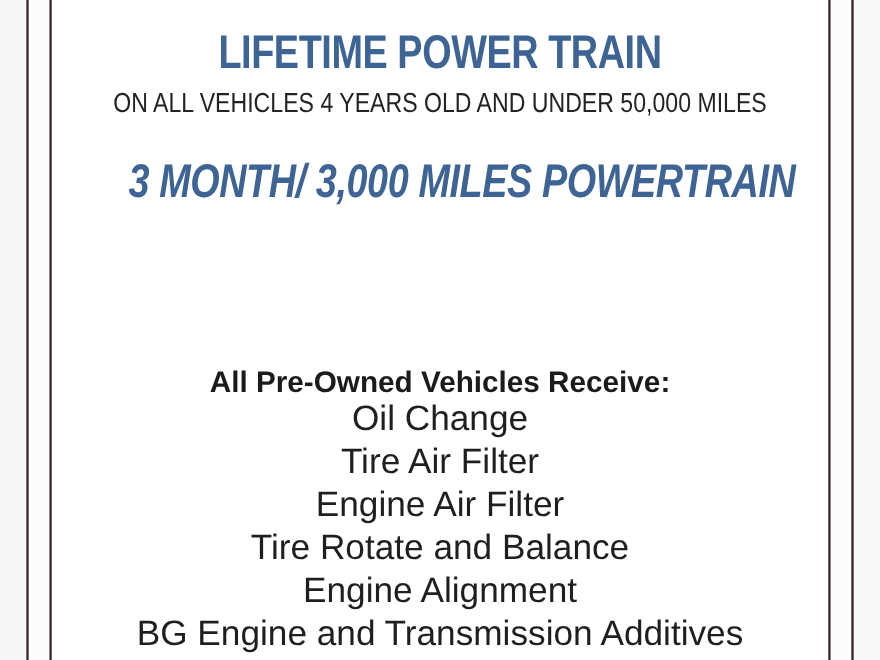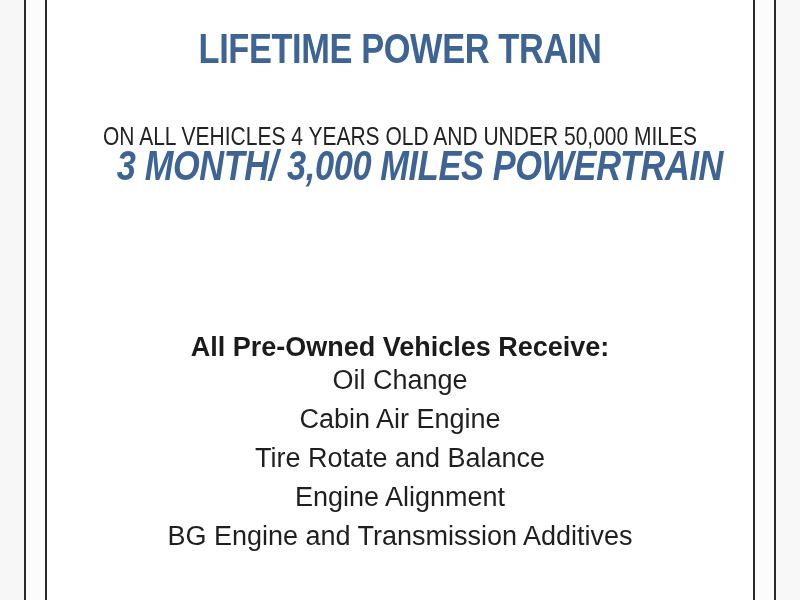--- a/index.html
+++ b/index.html
@@ -100,21 +100,21 @@
     font-weight: normal;
     font-size: 25px;
     line-height: 1;
     letter-spacing: 0px;
     transform: scaleX(0.84);
     transform-origin: center top;
     white-space: nowrap;
   }
 
   #block-lifetime { position: absolute; left: 0; top: 27px;  width: 708px; }
-  #sub-lifetime   { position: absolute; left: 0; top: 82px;  width: 708px; margin-top: 42px; }
+  #sub-lifetime   { position: absolute; left: 0; top: 82px;  width: 708px; }
   #block-3month   { position: absolute; left: 0; top: 144px; width: 708px; font-style: italic; }
   #sub-3month     { position: absolute; left: 0; top: 196px; width: 708px; }
 
   
   #services {
     position: absolute;
     left: 0;
     top: 300px;
     width: 708px;
   }
@@ -129,21 +129,21 @@
   }
   .services-list {
     list-style: none;
     margin: 0;
     padding: 0;
   }
   .services-list li {
     color: #1f1f1f;
     font-family: "Liberation Sans", sans-serif;
     font-weight: normal;
-    font-size: 27px;
+    font-size: 32px;
     line-height: 39px;
     white-space: nowrap;
   }
 </style>
 </head>
 <body>
 
 <div id="flyer">
 
   <div class="margin-left"></div>
@@ -167,21 +167,22 @@
     </div>
 
     <div id="block-3month">
       <div class="headline">3 MONTH/ 3,000 MILES POWERTRAIN</div>
     </div>
 
     <div id="services">
       <div class="services-title">All Pre-Owned Vehicles Receive:</div>
       <ul class="services-list">
         <li>Oil Change</li>
-        <li>Cabin Air Engine</li>
+        <li>Tire Air Filter</li>
+        <li>Engine Air Filter</li>
         <li>Tire Rotate and Balance</li>
         <li>Engine Alignment</li>
         <li>BG Engine and Transmission Additives</li>
       </ul>
     </div>
 
   </div>
 </div>
 
 </body></html>

